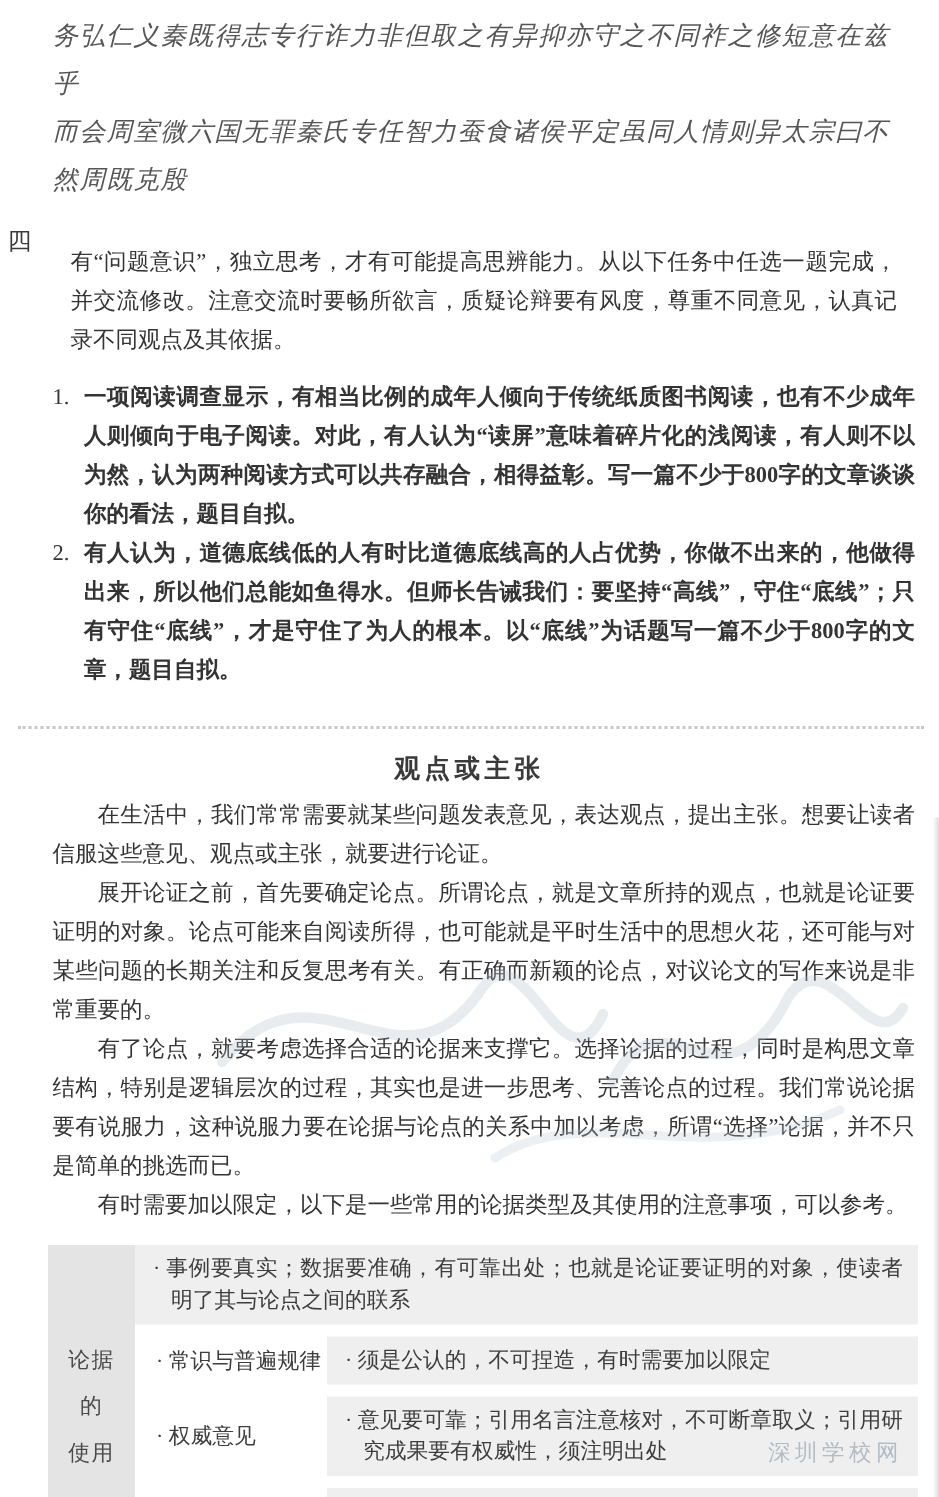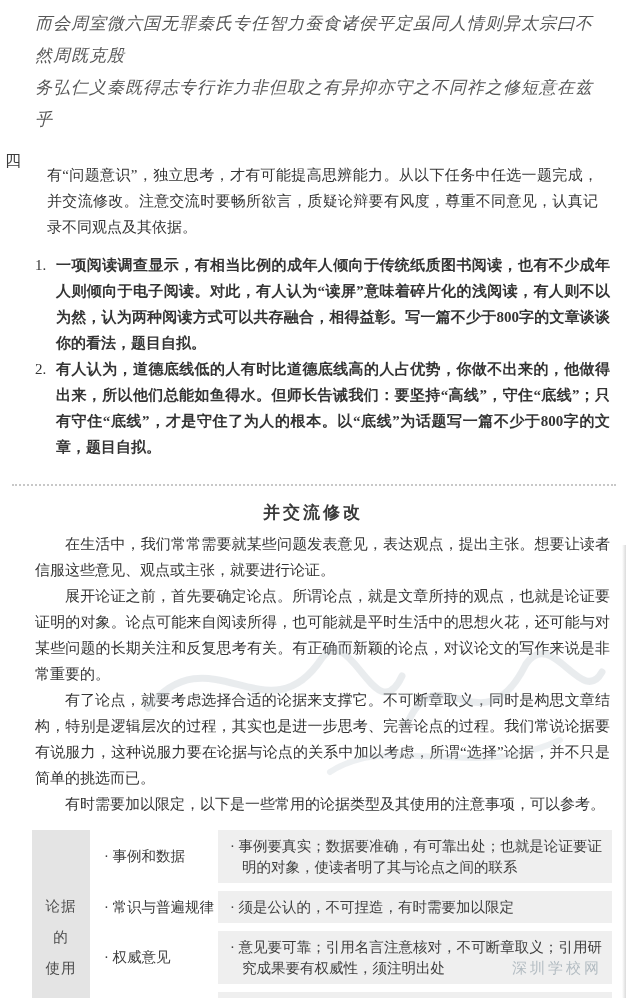--- a/index.html
+++ b/index.html
@@ -90,22 +90,22 @@
   
   .site-watermark{
     position:absolute;right:24px;bottom:20px;
     font-size:15px;letter-spacing:3px;color:#b3bcc2;
   }
 </style>
 </head>
 <body>
 
 <div class="classical">
+  <div>务弘仁义秦既得志专行诈力非但取之有异抑亦守之不同祚之修短意在兹乎</div>
   <div>而会周室微六国无罪秦氏专任智力蚕食诸侯平定虽同人情则异太宗曰不然周既克殷</div>
-  <div>务弘仁义秦既得志专行诈力非但取之有异抑亦守之不同祚之修短意在兹乎</div>
 </div>
 
 <div class="section4">
   <div class="secnum">四</div>
   <div class="secbody">
     <p class="intro">有“问题意识”，独立思考，才有可能提高思辨能力。从以下任务中任选一题完成，并交流修改。注意交流时要畅所欲言，质疑论辩要有风度，尊重不同意见，认真记录不同观点及其依据。</p>
     <div>
         <div class="task">
           <div class="task-num">1.</div>
           <div class="task-text">一项阅读调查显示，有相当比例的成年人倾向于传统纸质图书阅读，也有不少成年人则倾向于电子阅读。对此，有人认为“读屏”意味着碎片化的浅阅读，有人则不以为然，认为两种阅读方式可以共存融合，相得益彰。写一篇不少于800字的文章谈谈你的看法，题目自拟。</div>
@@ -113,43 +113,42 @@
         <div class="task">
           <div class="task-num">2.</div>
           <div class="task-text">有人认为，道德底线低的人有时比道德底线高的人占优势，你做不出来的，他做得出来，所以他们总能如鱼得水。但师长告诫我们：要坚持“高线”，守住“底线”；只有守住“底线”，才是守住了为人的根本。以“底线”为话题写一篇不少于800字的文章，题目自拟。</div>
         </div>
       </div>
   </div>
 </div>
 
 <div class="dotted"></div>
 
-<h2 class="howto-title">并交流修改</h2>
+<h2 class="howto-title">观点或主张</h2>
 <div class="paras">
     <p class="para">在生活中，我们常常需要就某些问题发表意见，表达观点，提出主张。想要让读者信服这些意见、观点或主张，就要进行论证。</p>
     <p class="para">展开论证之前，首先要确定论点。所谓论点，就是文章所持的观点，也就是论证要证明的对象。论点可能来自阅读所得，也可能就是平时生活中的思想火花，还可能与对某些问题的长期关注和反复思考有关。有正确而新颖的论点，对议论文的写作来说是非常重要的。</p>
-    <p class="para">有了论点，就要考虑选择合适的论据来支撑它。不可断章取义，同时是构思文章结构，特别是逻辑层次的过程，其实也是进一步思考、完善论点的过程。我们常说论据要有说服力，这种说服力要在论据与论点的关系中加以考虑，所谓“选择”论据，并不只是简单的挑选而已。</p>
+    <p class="para">有了论点，就要考虑选择合适的论据来支撑它。选择论据的过程，同时是构思文章结构，特别是逻辑层次的过程，其实也是进一步思考、完善论点的过程。我们常说论据要有说服力，这种说服力要在论据与论点的关系中加以考虑，所谓“选择”论据，并不只是简单的挑选而已。</p>
     <p class="para">有时需要加以限定，以下是一些常用的论据类型及其使用的注意事项，可以参考。</p>
   </div>
 
 <svg class="ink-watermark" viewBox="0 0 470 180" xmlns="http://www.w3.org/2000/svg">
   <path d="M8 96 C 70 18, 128 128, 182 46 C 210 8, 236 120, 262 64" stroke="#b4bdc6" stroke-width="7" fill="none" stroke-linecap="round"></path>
   <path d="M268 110 C 300 40, 342 140, 386 52 C 412 14, 442 96, 462 60" stroke="#b4bdc6" stroke-width="7" fill="none" stroke-linecap="round"></path>
   <path d="M190 160 C 250 120, 330 170, 420 128" stroke="#c2cad2" stroke-width="6" fill="none" stroke-linecap="round"></path>
 </svg>
 
 <div class="evtable">
   <div class="row-header">
       <div>论据</div>
       <div>的</div>
       <div>使用</div>
     </div>
   <div class="rows">
       <div class="trow">
-        <div class="tcell-type">· 事例和数据</div>
         <div class="tcell-note">· 事例要真实；数据要准确，有可靠出处；也就是论证要证明的对象，使读者明了其与论点之间的联系</div>
       </div>
       <div class="trow">
         <div class="tcell-type">· 常识与普遍规律</div>
         <div class="tcell-note">· 须是公认的，不可捏造，有时需要加以限定</div>
       </div>
       <div class="trow">
         <div class="tcell-type">· 权威意见</div>
         <div class="tcell-note">· 意见要可靠；引用名言注意核对，不可断章取义；引用研究成果要有权威性，须注明出处</div>
       </div>

